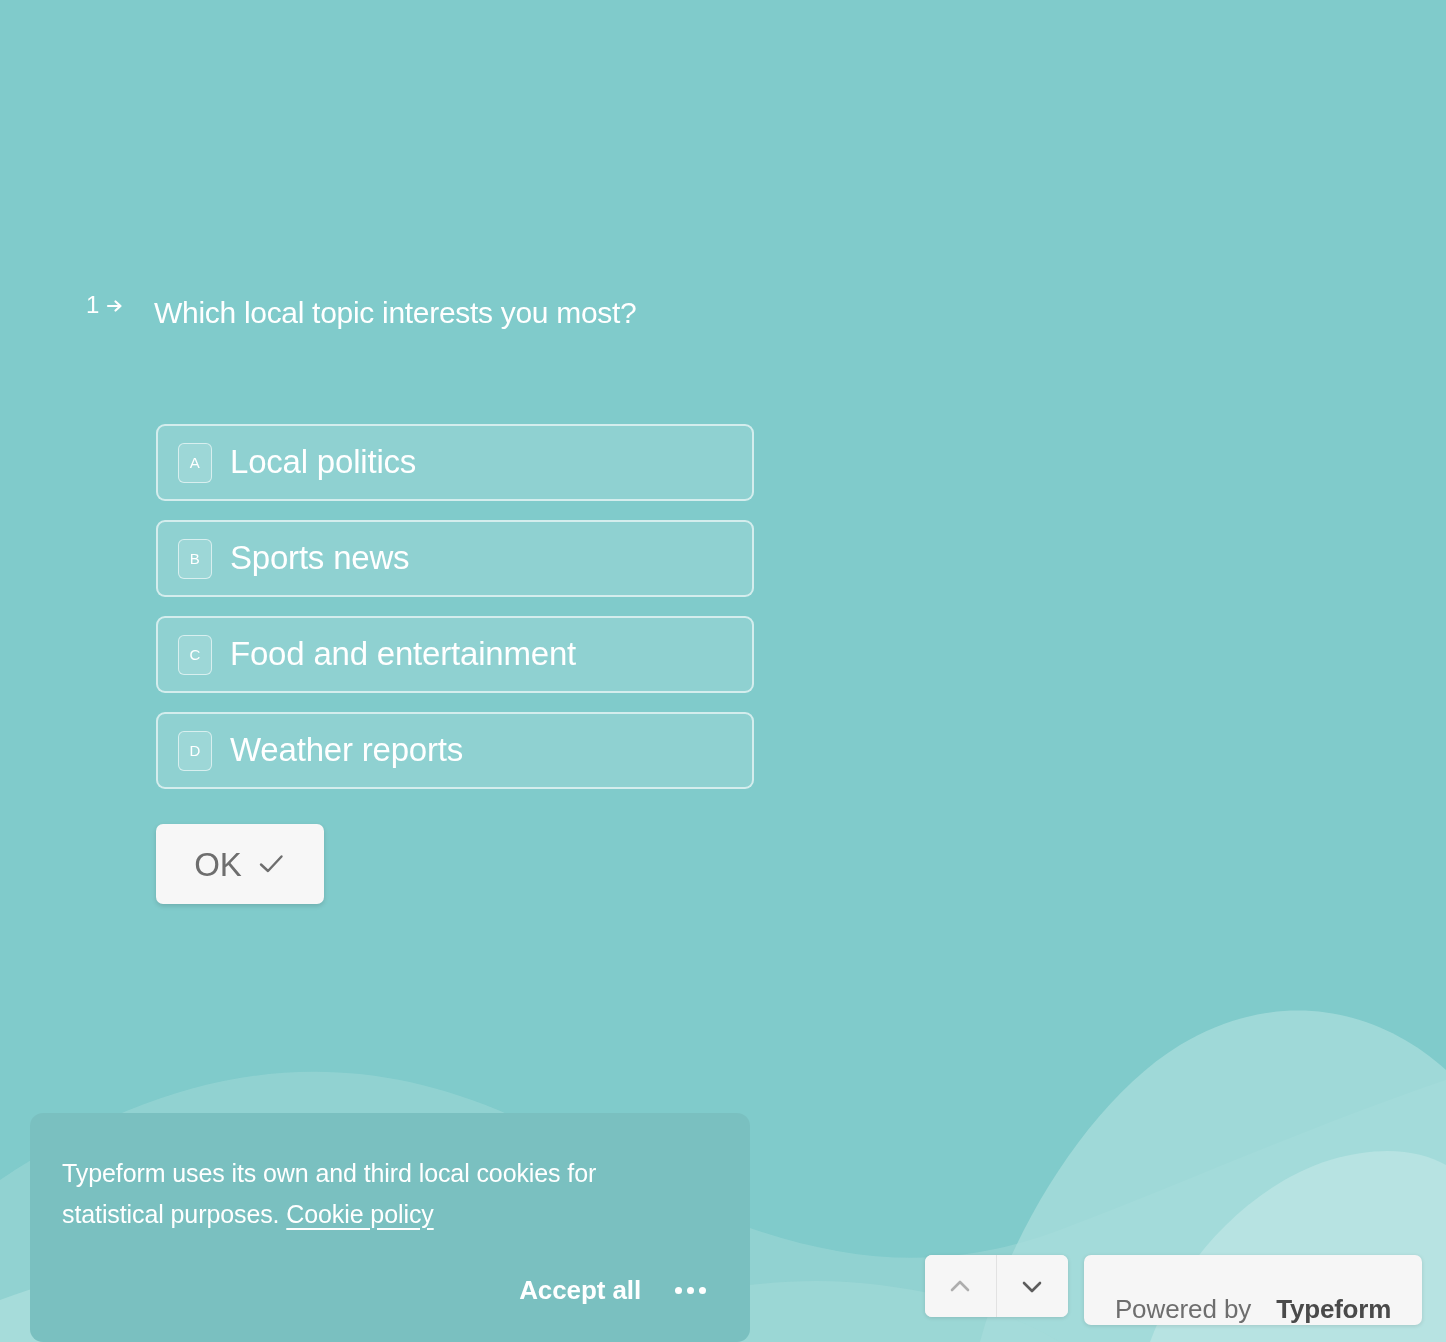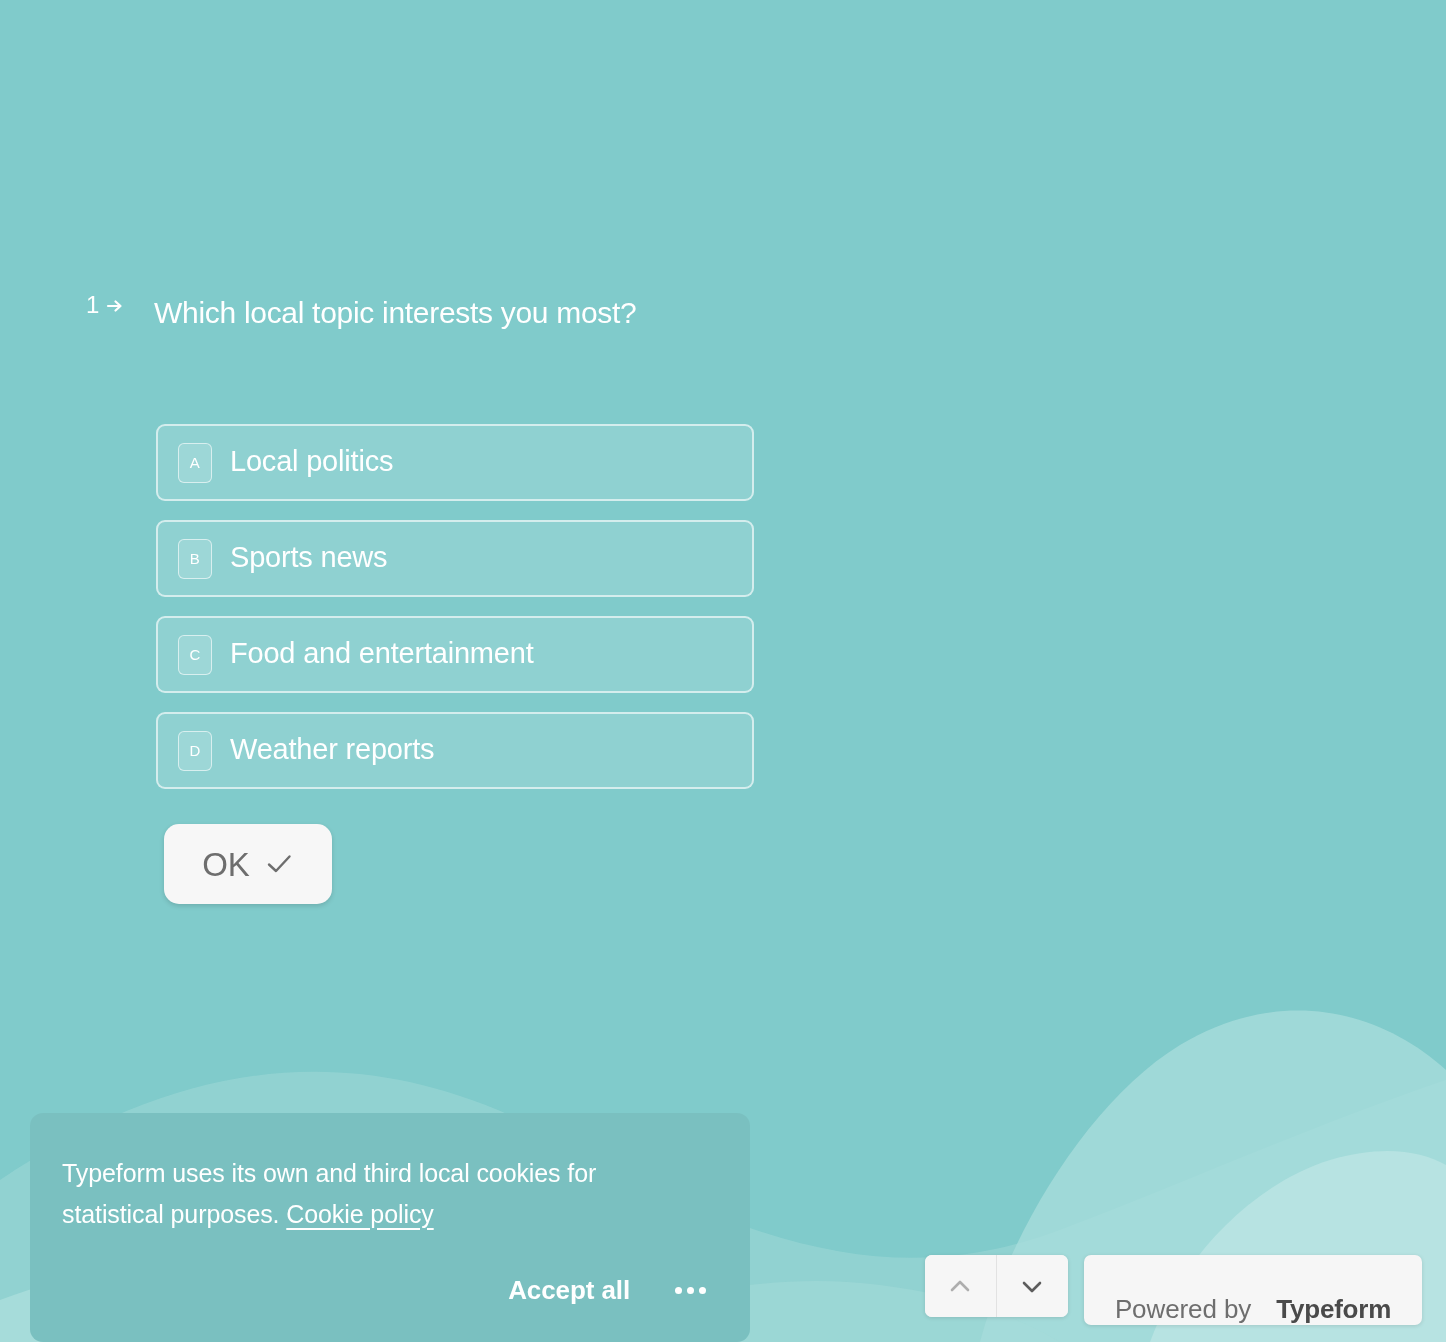--- a/index.html
+++ b/index.html
@@ -101,45 +101,44 @@
     font-weight:500;
     display:flex;
     align-items:center;
     justify-content:center;
     letter-spacing:0.3px;
   }
 
   .option-label {
     margin-left:18px;
     color:#ffffff;
-    font-size:29px;
+    font-size:33px;
     font-weight:400;
     letter-spacing:-0.2px;
     line-height:1;
     position:relative;
     top:-1px;
     white-space:nowrap;
   }
 
   
   #ok-button {
     position:absolute;
     left:156px; top:824px;
     width:168px; height:80px;
     background:#f7f7f7;
     border:none;
-    border-radius:15px;
+    border-radius:7px;
     box-shadow:0 2px 5px rgba(0,0,0,0.14);
     display:flex;
     align-items:center;
     justify-content:center;
     gap:14px;
     cursor:pointer;
     font-family:"Liberation Sans", sans-serif;
-    margin-left:8px;
   }
   #ok-button-label {
     color:#6e6e6e;
     font-size:33px;
     font-weight:400;
     letter-spacing:0px;
     line-height:1;
   }
   #ok-check-icon { display:block; width:30px; height:30px; }
 
@@ -164,21 +163,21 @@
     text-decoration:underline;
     text-underline-offset:5px;
     cursor:pointer;
     margin-top:8px;
   }
   #cookie-actions {
     position:absolute;
     right:42px; bottom:36px;
     display:flex;
     align-items:center;
-    gap:43px;
+    gap:32px;
   }
   #accept-all-button {
     background:none; border:none;
     color:#ffffff;
     font-size:26px;
     font-weight:600;
     letter-spacing:-0.1px;
     cursor:pointer;
     font-family:"Liberation Sans", sans-serif;
     padding:0;

